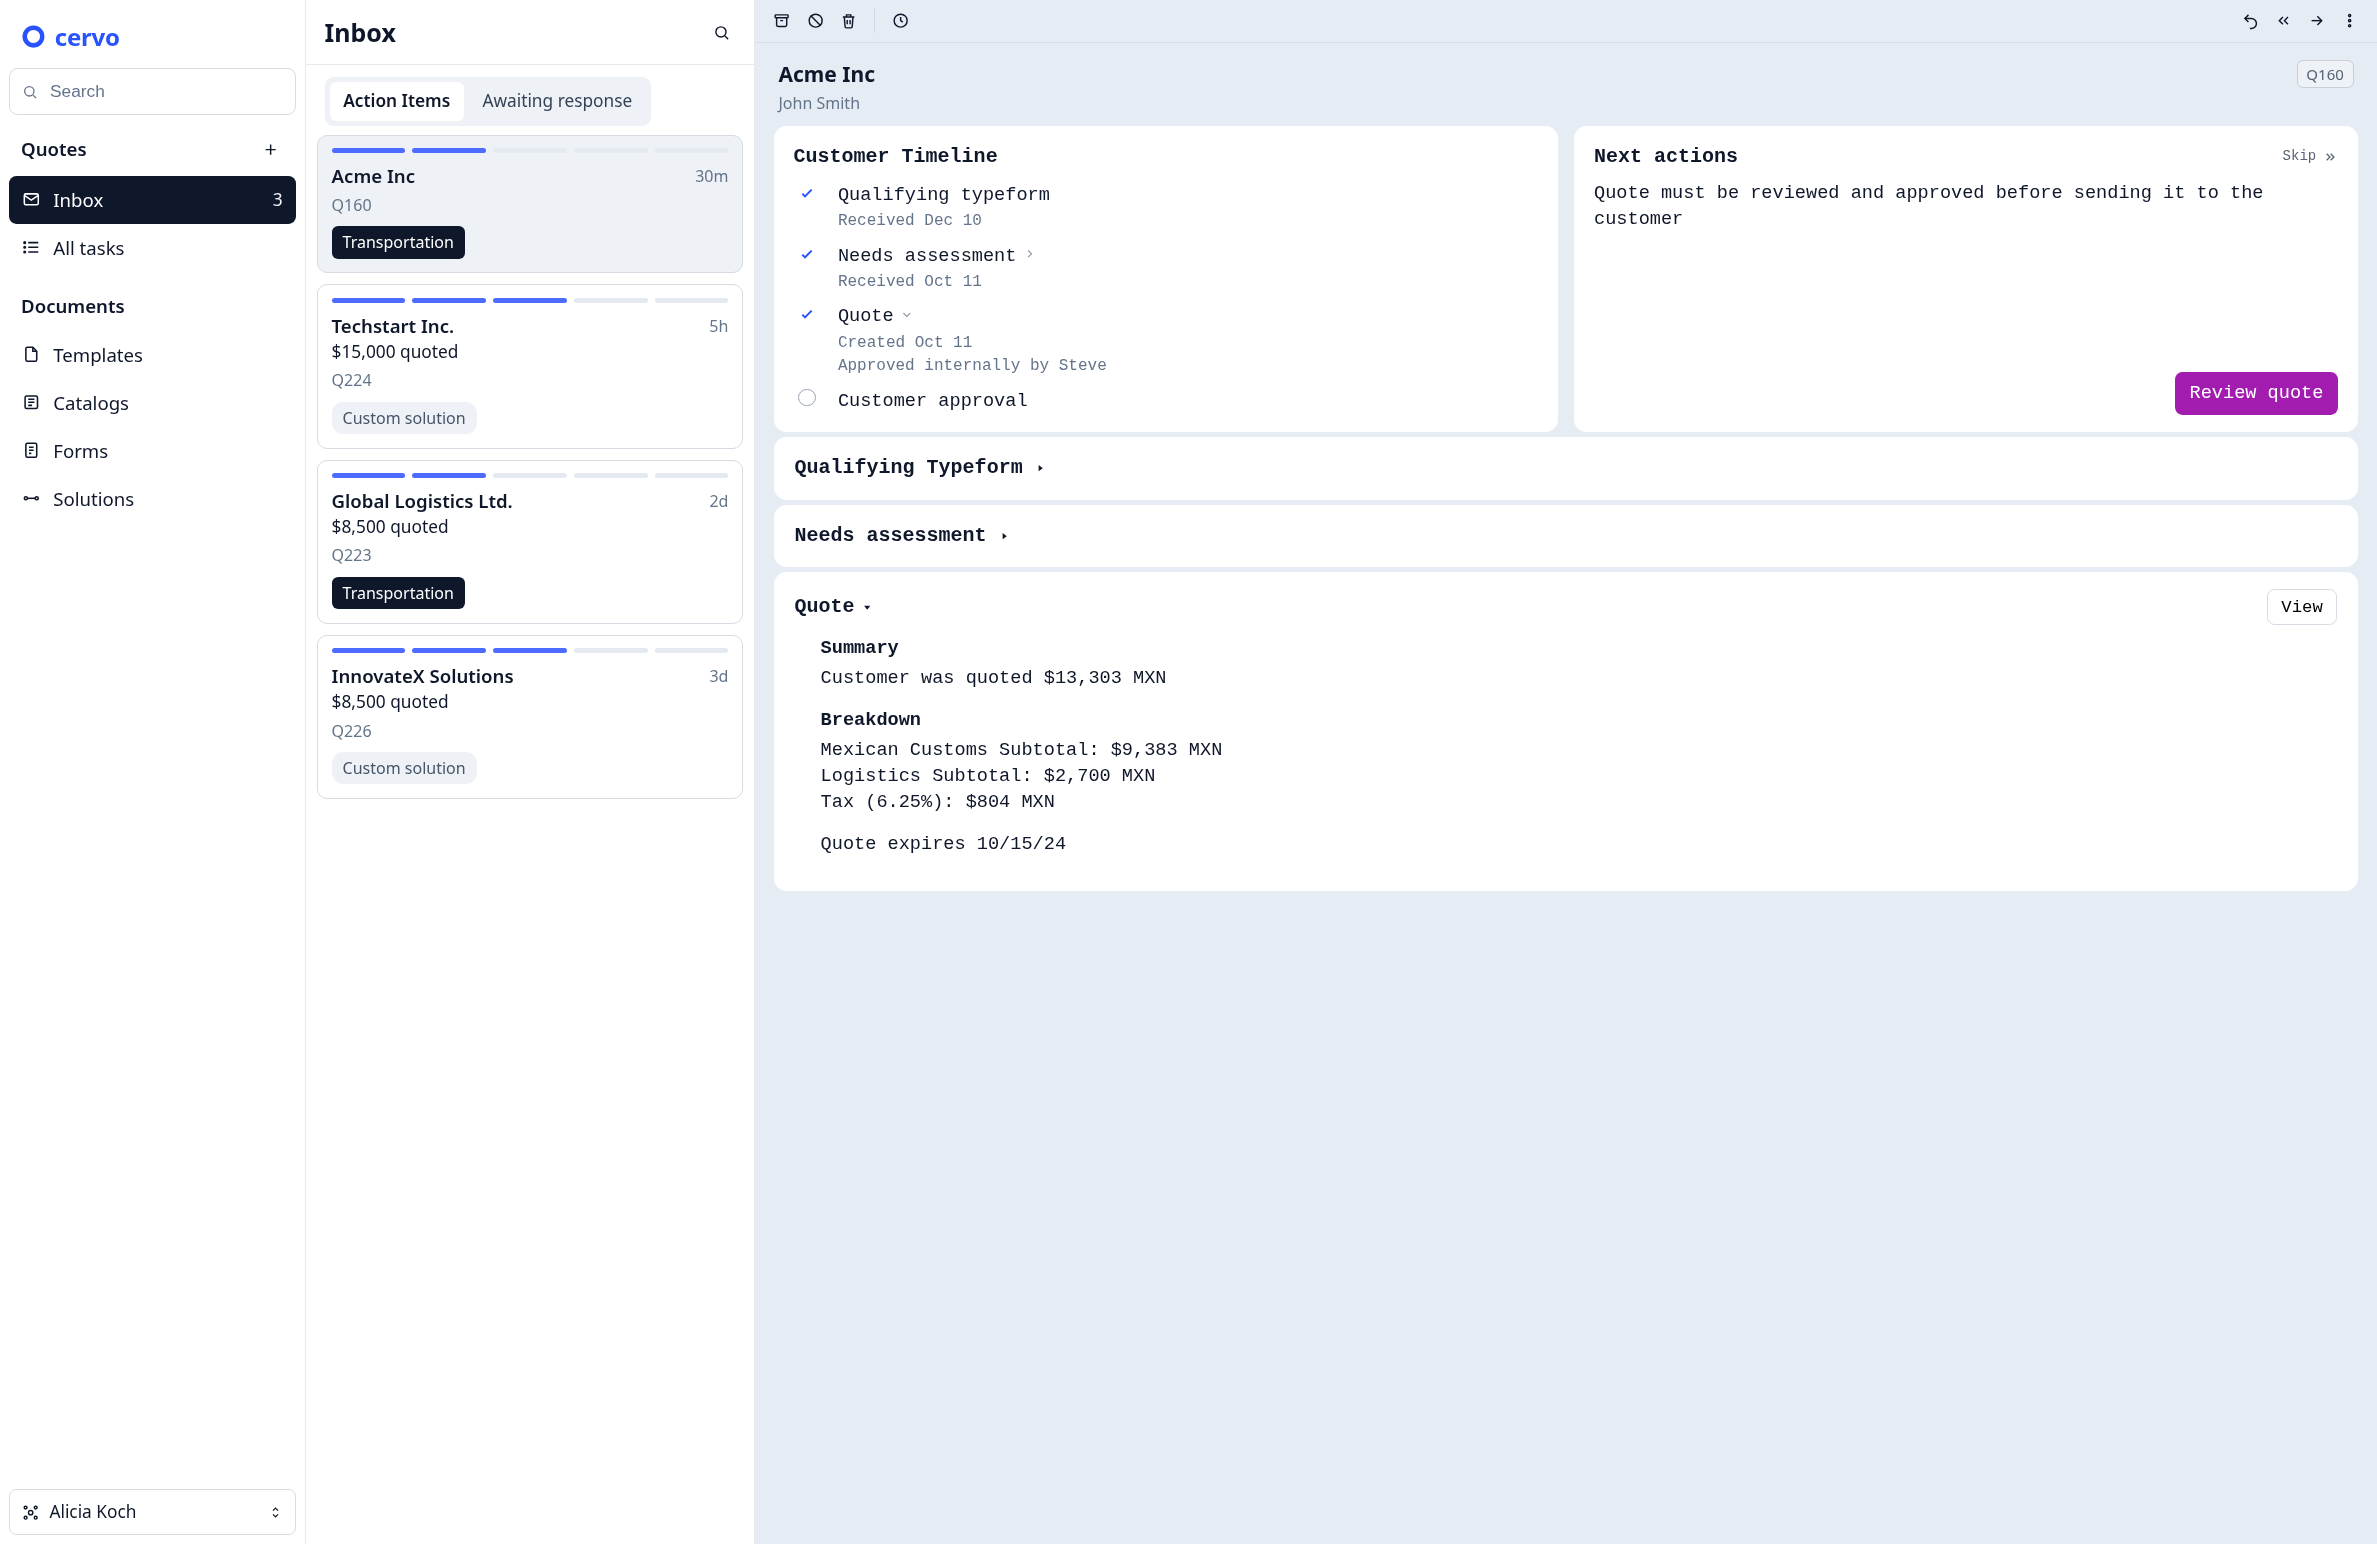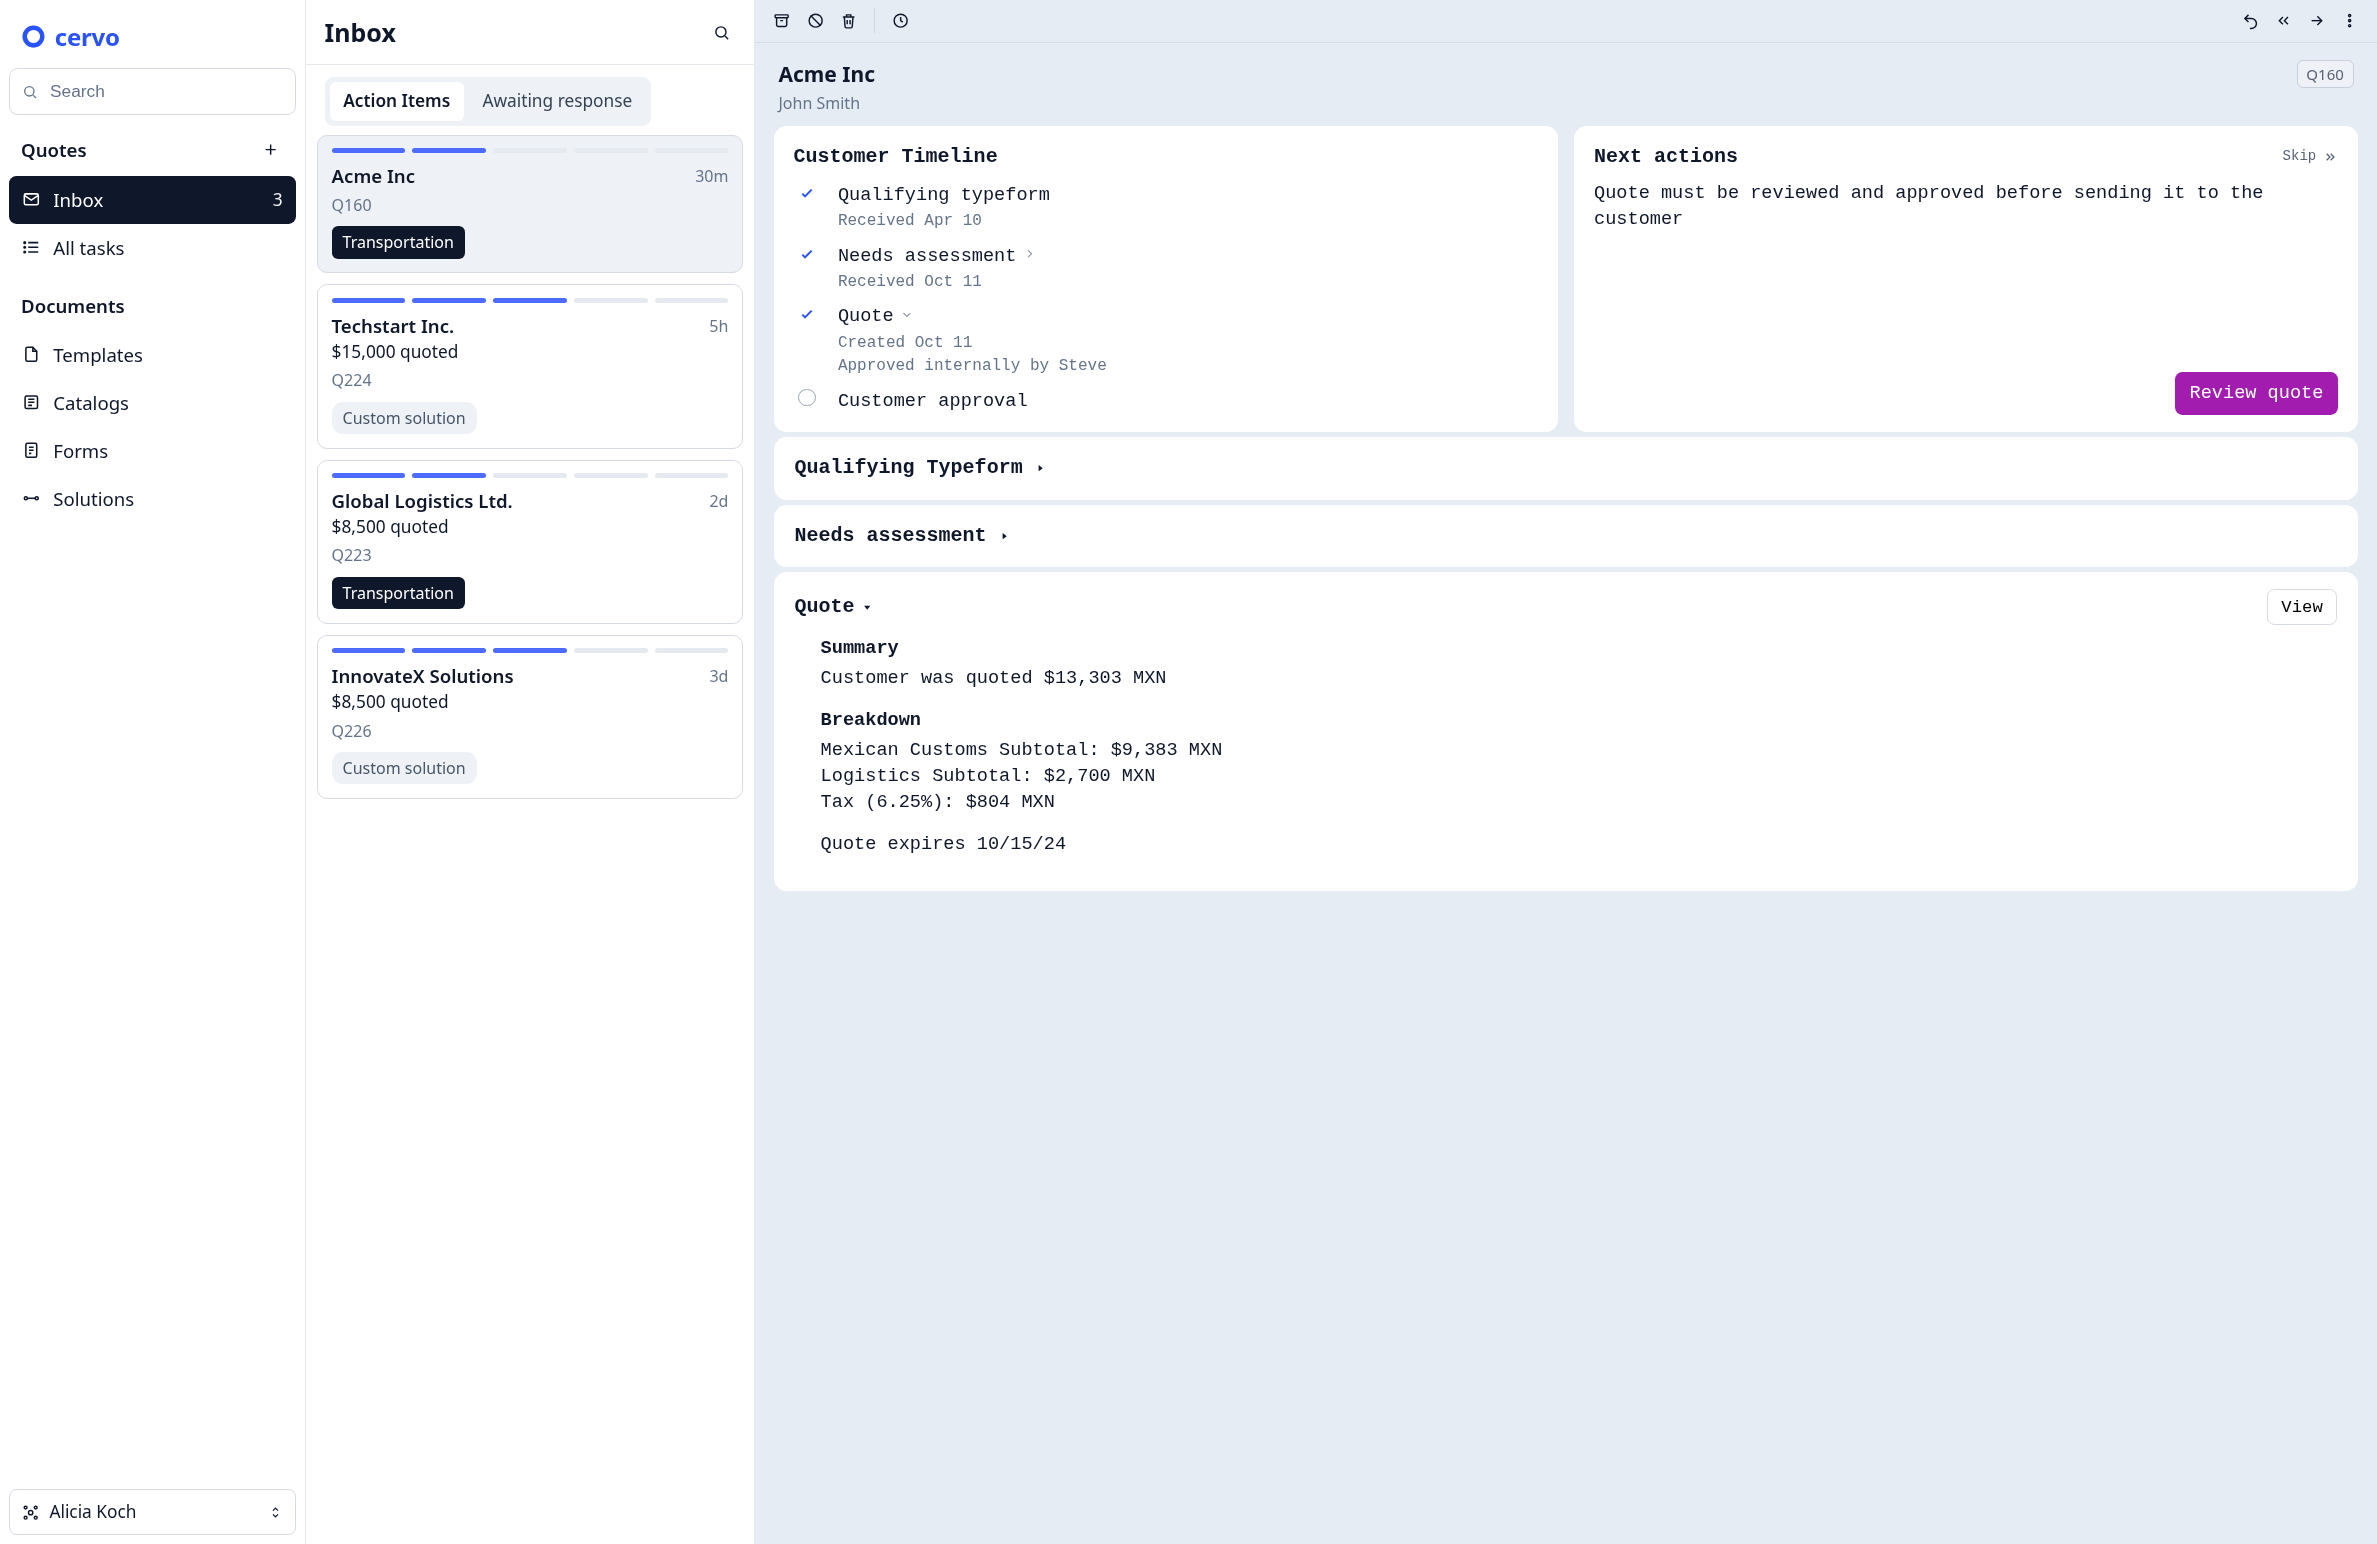--- a/index.html
+++ b/index.html
@@ -32,21 +32,21 @@
   .sidebar{border-right:0.6px solid var(--border);display:flex;flex-direction:column;padding:8.7px;min-width:0;}
   .logo{display:flex;align-items:center;gap:8.7px;padding:11px 12.4px 15px;}
   .logo-mark{width:25px;height:25px;display:inline-block;}
   .logo-text{color:var(--blue);font-weight:700;font-size:24px;letter-spacing:-0.01em;text-align:right;}
   .search{
     display:flex;align-items:center;gap:10px;width:100%;
     border:0.6px solid var(--border-strong);border-radius:8.7px;padding:11px 12.4px;background:#fff;color:var(--muted);
   }
   .search input{border:none;outline:none;width:100%;font-size:17.3px;color:var(--text);}
   .search input::placeholder{color:var(--muted);}
-  .section-header{display:flex;align-items:center;justify-content:space-between;padding:21px 12.4px 12.4px;font-weight:600;font-size:18.6px;}
+  .section-header{display:flex;justify-content:space-between;padding:21px 12.4px 12.4px;font-weight:600;font-size:18.6px;}
   .sidebar-list{display:flex;flex-direction:column;gap:0;}
   .sidebar-item{
     display:flex;align-items:center;gap:11px;padding:11px 13.6px;border-radius:7.4px;color:var(--text);
     font-size:18.6px;
   }
   .sidebar-item .icon{width:20px;height:20px;flex:0 0 20px;color:var(--text);}
   .sidebar-item.active{background:var(--active);color:#fff;}
   .sidebar-item.active .icon{color:#fff;}
   .sidebar-item .badge{margin-left:auto;font-size:17.3px;opacity:.95;}
   .sidebar-spacer{flex:1;}
@@ -411,21 +411,21 @@
           </div>
           <div class="timeline" id="timeline">
               <div class="tl-row">
                 <span class="tl-icon">
                   <svg width="16" height="16" viewBox="0 0 24 24" fill="none" stroke="#2953ff" stroke-width="3">
                     <path d="m5 13 4 4 10-10"></path>
                   </svg>
                 </span>
                 <div>
                   <div class="tl-title">Qualifying typeform</div>
-                  <div class="tl-sub">Received Apr 10</div>
+                  <div class="tl-sub">Received Dec 10</div>
                 </div>
               </div>
               <div class="tl-row">
                 <span class="tl-icon">
                   <svg width="16" height="16" viewBox="0 0 24 24" fill="none" stroke="#2953ff" stroke-width="3">
                     <path d="m5 13 4 4 10-10"></path>
                   </svg>
                 </span>
                 <div>
                   <div class="tl-title">Needs assessment<span class="chevron-small">

